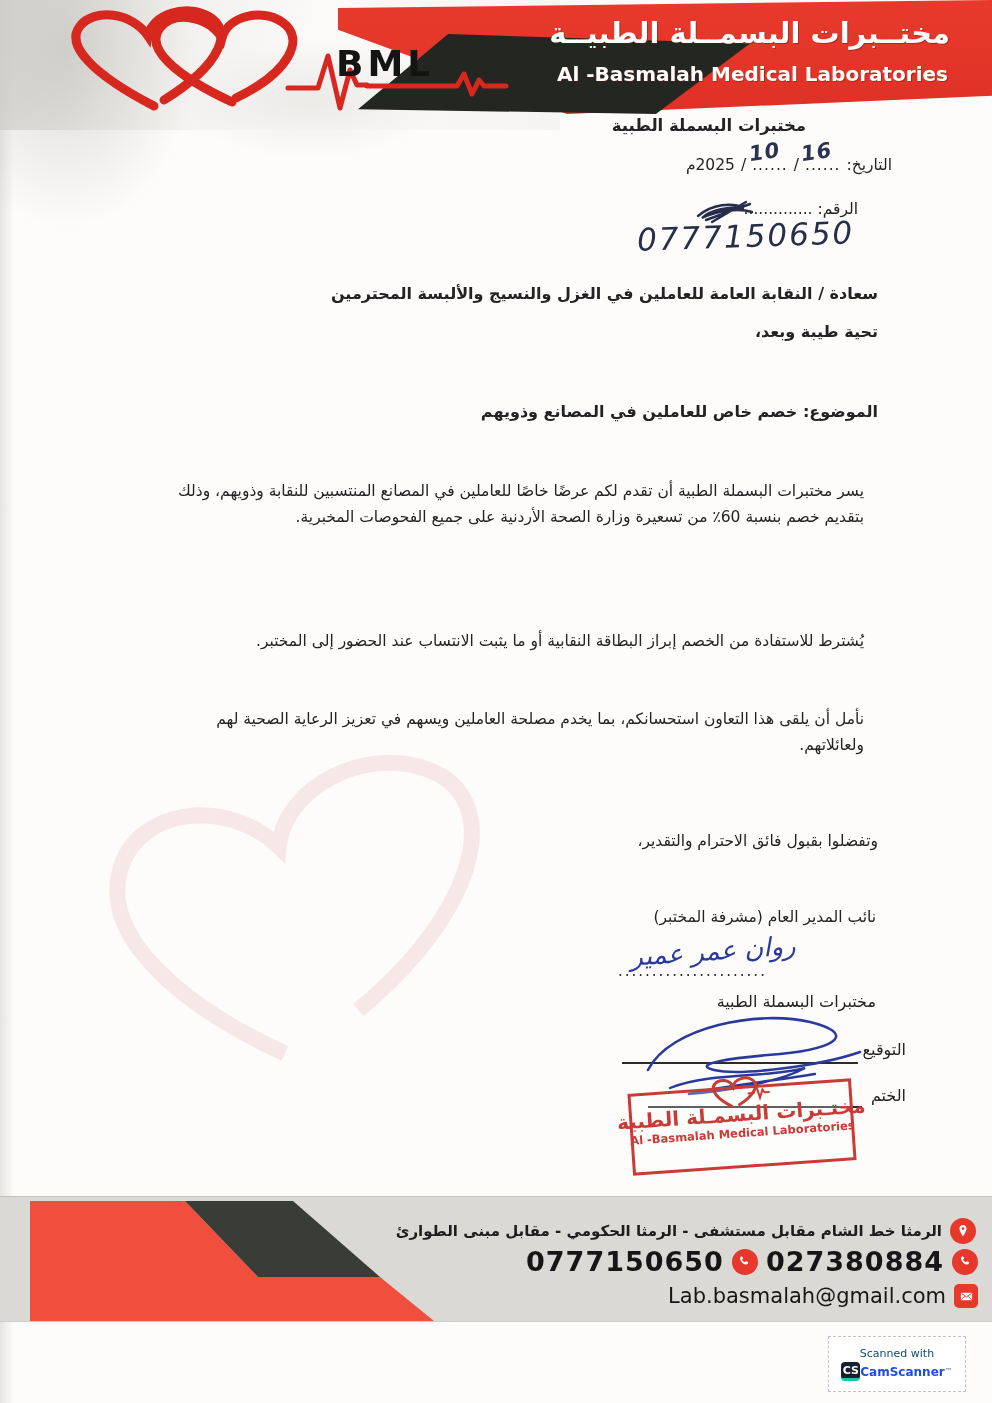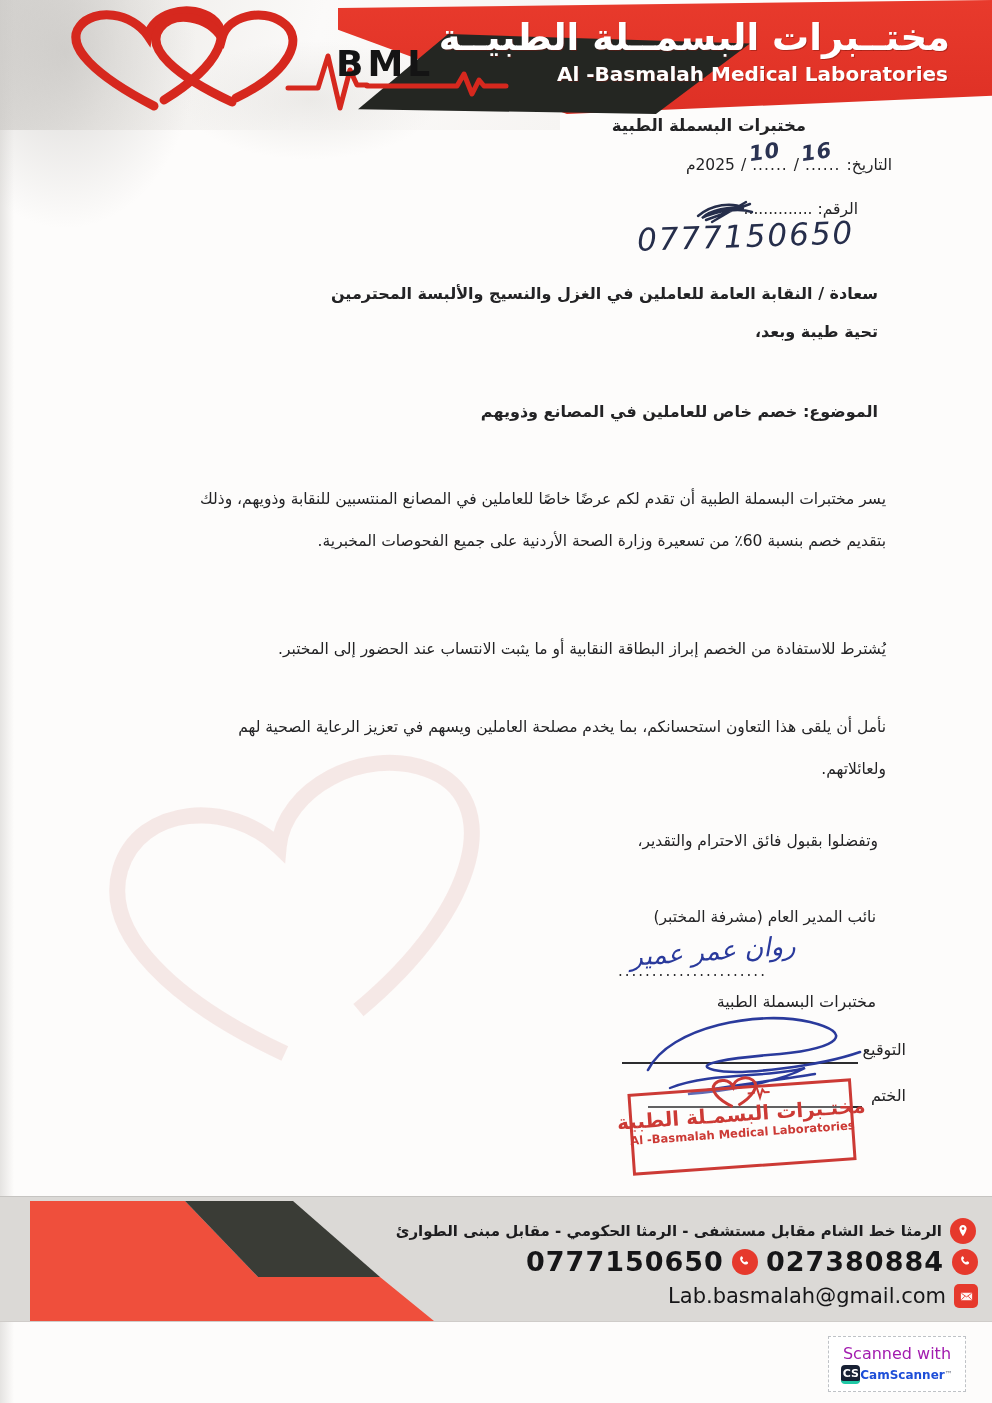--- a/index.html
+++ b/index.html
@@ -13,21 +13,21 @@
   .scan-blob2{position:absolute;left:180px;top:40px;width:260px;height:120px;
     background:radial-gradient(ellipse at 50% 50%,rgba(220,218,214,.5),rgba(255,255,255,0) 70%);}
   .scan-left-edge{position:absolute;left:0;top:0;width:14px;height:1403px;
     background:linear-gradient(90deg,rgba(205,203,200,.5),rgba(255,255,255,0));}
   
   .banner{position:absolute;left:338px;top:0;width:654px;height:114px;
     background:linear-gradient(180deg,#e83a2c 0%,#de3025 100%);
     clip-path:polygon(0 7%,100% 0,100% 84%,35% 100%,0 26%);}
   .black-par-header{position:absolute;left:358px;top:34px;width:392px;height:80px;
     background:#242622;clip-path:polygon(23% 0,100% 12%,76% 100%,0 94%);}
-  .brand-ar{position:absolute;right:42px;top:16px;color:#fff;font-size:37px;font-weight:bold;
+  .brand-ar{position:absolute;right:42px;top:16px;color:#fff;font-size:29px;font-weight:bold;
     direction:rtl;white-space:nowrap;text-shadow:1px 1px 0 rgba(120,20,10,.45);}
   .brand-en{position:absolute;right:44px;top:62px;color:#fff;font-size:20px;font-weight:bold;
     white-space:nowrap;text-shadow:1px 1px 0 rgba(120,20,10,.45);}
   .logo{position:absolute;left:36px;top:2px;}
   
   .watermark{position:absolute;left:90px;top:740px;opacity:.13;transform:rotate(-10deg);}
   
   .lh-org{position:absolute;right:186px;top:116px;font-size:16.5px;font-weight:bold;direction:rtl;white-space:nowrap;}
   .lh-date{position:absolute;right:100px;top:156px;font-size:15.5px;direction:rtl;white-space:nowrap;display:flex;gap:6px;align-items:flex-end;}
   .dots{letter-spacing:1px;color:#2a2a2c;}
@@ -36,21 +36,21 @@
     font-weight:bold;transform:rotate(-9deg);letter-spacing:1px;}
   .lh-num{position:absolute;right:134px;top:200px;font-size:15.5px;direction:rtl;white-space:nowrap;}
   .num-scribble{position:absolute;right:230px;top:196px;}
   .hw-phone{position:absolute;right:138px;top:218px;font-size:31px;font-style:italic;color:#262e4b;
     letter-spacing:2px;transform:rotate(-2deg);font-weight:500;white-space:nowrap;}
   
   .ar{direction:rtl;text-align:right;}
   .recipient{position:absolute;right:114px;top:282px;width:740px;font-size:16px;font-weight:bold;line-height:24px;}
   .salutation{position:absolute;right:114px;top:322px;font-size:16px;font-weight:bold;margin-left:41px;}
   .subject{position:absolute;right:114px;top:402px;font-size:16px;font-weight:bold;}
-  .para{position:absolute;right:106px;width:702px;font-size:15.5px;line-height:42px;}
+  .para{position:absolute;right:128px;width:702px;font-size:15.5px;line-height:26px;}
   .p1{top:478px;} .p2{top:628px;} .p3{top:706px;}
   .closing{position:absolute;right:114px;top:832px;font-size:15.5px;}
   .sig-title{position:absolute;right:116px;top:908px;font-size:15.5px;}
   .hw-name{position:absolute;right:196px;top:936px;font-size:26px;color:#2a3a9c;font-style:italic;
     transform:rotate(-4deg);white-space:nowrap;direction:rtl;}
   .sig-dotline{position:absolute;left:618px;top:962px;font-size:15px;letter-spacing:2px;color:#2b2b2d;}
   .sig-org{position:absolute;right:116px;top:992px;font-size:16px;}
   .label-line{position:absolute;font-size:16px;direction:rtl;}
   .tawqee{right:86px;top:1040px;}
   .khatm{right:86px;top:1086px;}
@@ -74,21 +74,21 @@
     clip-path:polygon(185px 4px,293px 4px,380px 80px,258px 80px);}
   .f-line{position:absolute;display:flex;align-items:center;gap:8px;direction:rtl;}
   .f-addr{right:16px;top:1218px;font-size:15px;font-weight:bold;color:#1d1d1f;}
   .f-phones{right:14px;top:1246px;font-size:27px;font-weight:bold;color:#161618;letter-spacing:1px;}
   .f-mail{right:14px;top:1284px;font-size:21px;font-weight:normal;color:#161618;direction:ltr;}
   .cicon{width:26px;height:26px;border-radius:50%;background:#e6392c;display:flex;align-items:center;justify-content:center;flex:0 0 auto;}
   .sqicon{width:24px;height:24px;border-radius:5px;background:#e6392c;display:flex;align-items:center;justify-content:center;flex:0 0 auto;}
   
   .cam{position:absolute;left:828px;top:1336px;width:136px;height:54px;border:1px dashed #bfc2c6;
     background:#fff;display:flex;flex-direction:column;align-items:center;justify-content:center;gap:2px;}
-  .cam-l1{font-size:16px;color:#a21caf;}
+  .cam-l1{font-size:11px;color:#0c4a6e;}
   .cam-row{display:flex;align-items:center;gap:0;}
   .cs-badge{width:19px;height:19px;background:#172033;border-radius:4px;color:#fff;font-size:11px;font-weight:bold;
     display:flex;align-items:center;justify-content:center;border-bottom:3px solid #1fc8a5;box-sizing:border-box;}
   .cam-name{font-size:12px;font-weight:bold;color:#1d4ed8;}
   .cam-tm{font-size:8px;color:#6b7280;vertical-align:top;}
 </style>
 </head>
 <body>
 
 <div id="page">

